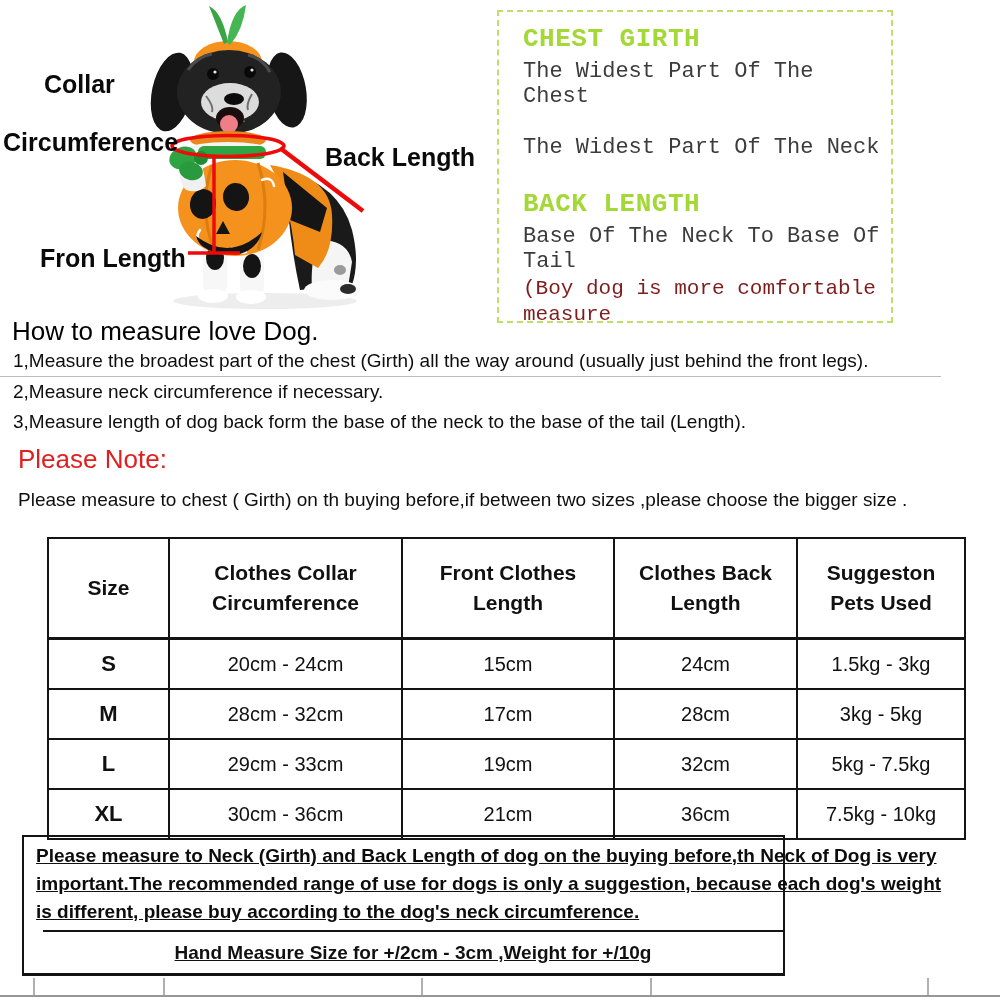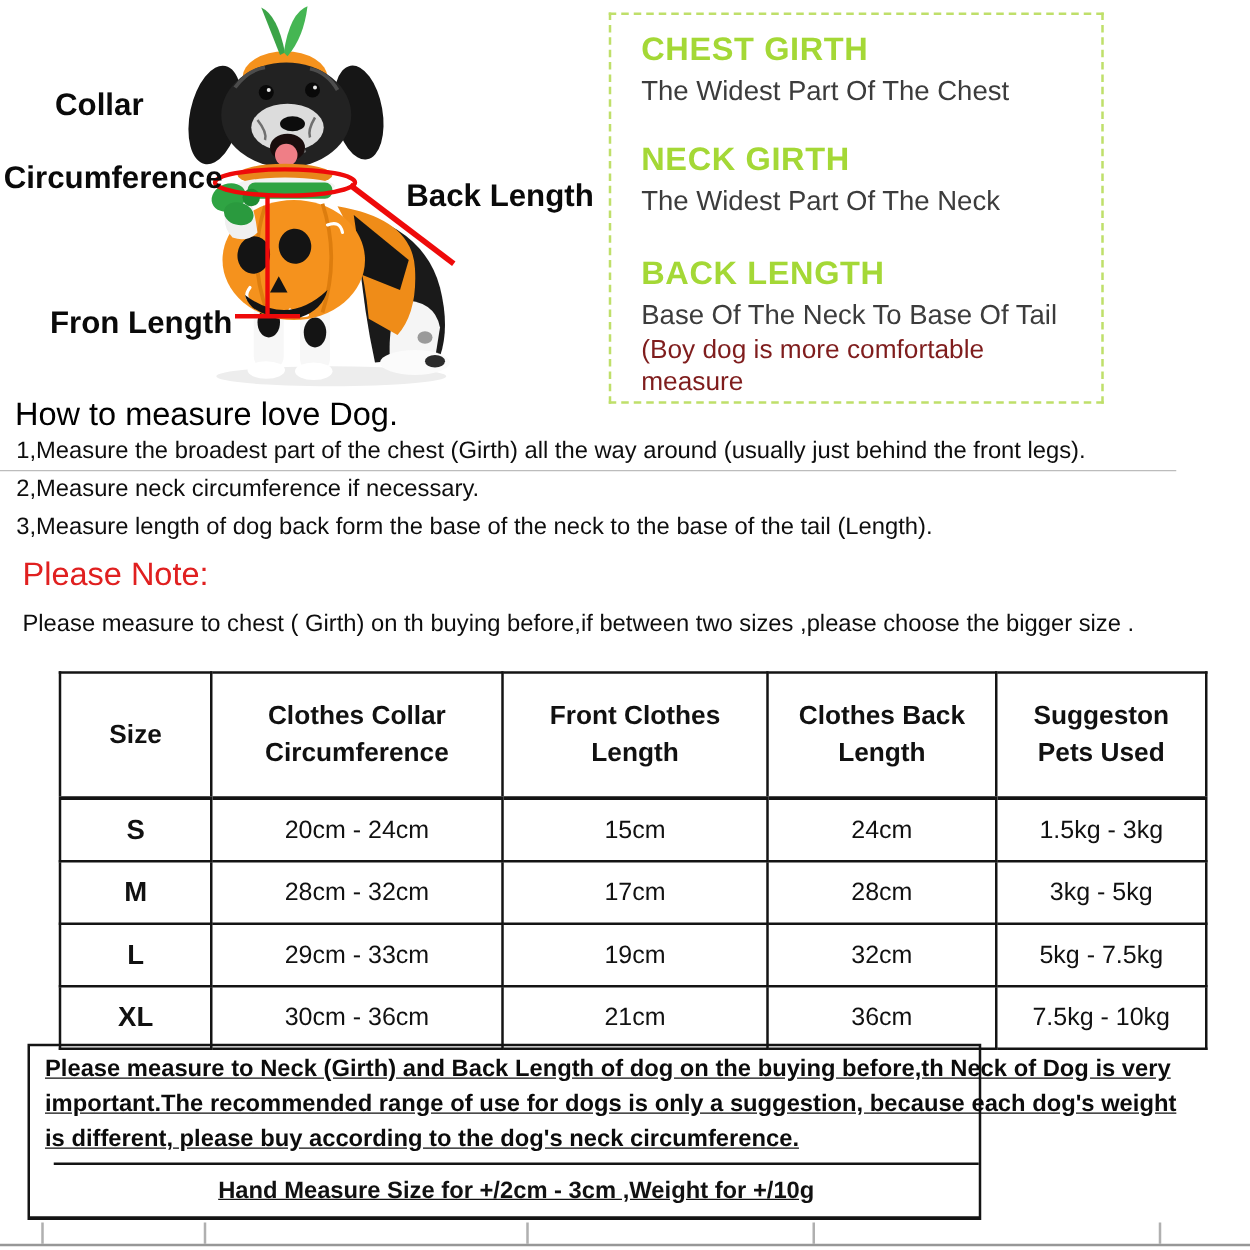--- a/index.html
+++ b/index.html
@@ -4,22 +4,22 @@
 <style>
   html,body{margin:0;padding:0;background:#fff;}
   .canvas{position:relative;width:1000px;height:1000px;background:#fff;overflow:hidden;
           font-family:"Liberation Sans",sans-serif;color:#111;}
   .abs{position:absolute;}
 
   
   .dlabel{position:absolute;font-weight:bold;font-size:25px;color:#0a0a0a;white-space:nowrap;}
 
   
-  .mbox{position:absolute;left:487px;top:10px;width:396px;height:313px;box-sizing:border-box;
-        border:2px dashed #BFDF6A;padding:12px 10px 0 24px;font-family:Liberation Sans, sans-serif;}
+  .mbox{position:absolute;left:497px;top:10px;width:396px;height:313px;box-sizing:border-box;
+        border:2px dashed #BFDF6A;padding:12px 10px 0 24px;font-family:Liberation Mono, monospace;}
   .mbox .mhead{color:#A4D836;font-size:26px;font-weight:bold;letter-spacing:.5px;margin:0;}
   .mbox .mdesc{font-size:22px;color:#3c3c3c;margin:5px 0 0 0;}
   .mbox .mnote{font-size:21px;color:#7f1d1d;line-height:1.22;margin:2px 0 0 0;}
   .mbox .sec2{margin-top:26px;}
   .mbox .sec3{margin-top:29px;}
 
   .caption{position:absolute;left:12px;top:316px;font-size:26px;color:#000000;}
   .instr{position:absolute;left:13px;font-size:19px;color:#0e0e0e;white-space:nowrap;}
   .hairline{position:absolute;left:0;top:376px;width:941px;height:1px;background:#bcbcbc;}
 
@@ -143,21 +143,20 @@
   <div class="dlabel" style="left:3px;top:128px">Circumference</div>
   <div class="dlabel" style="left:325px;top:143px">Back Length</div>
   <div class="dlabel" style="left:40px;top:244px">Fron Length</div>
 
   <div class="mbox">
     <div>
       <div class="mhead">CHEST GIRTH</div>
       <div class="mdesc">The Widest Part Of The Chest</div>
     </div>
     <div class="sec2">
-      <div class="mhead">NECK GIRTH</div>
       <div class="mdesc">The Widest Part Of The Neck</div>
     </div>
     <div class="sec3">
       <div class="mhead">BACK LENGTH</div>
       <div class="mdesc">Base Of The Neck To Base Of Tail</div>
       <div class="mnote">(Boy dog is more comfortable measure</div>
     </div>
   </div>
 
   <div class="caption">How to measure love Dog.</div>

